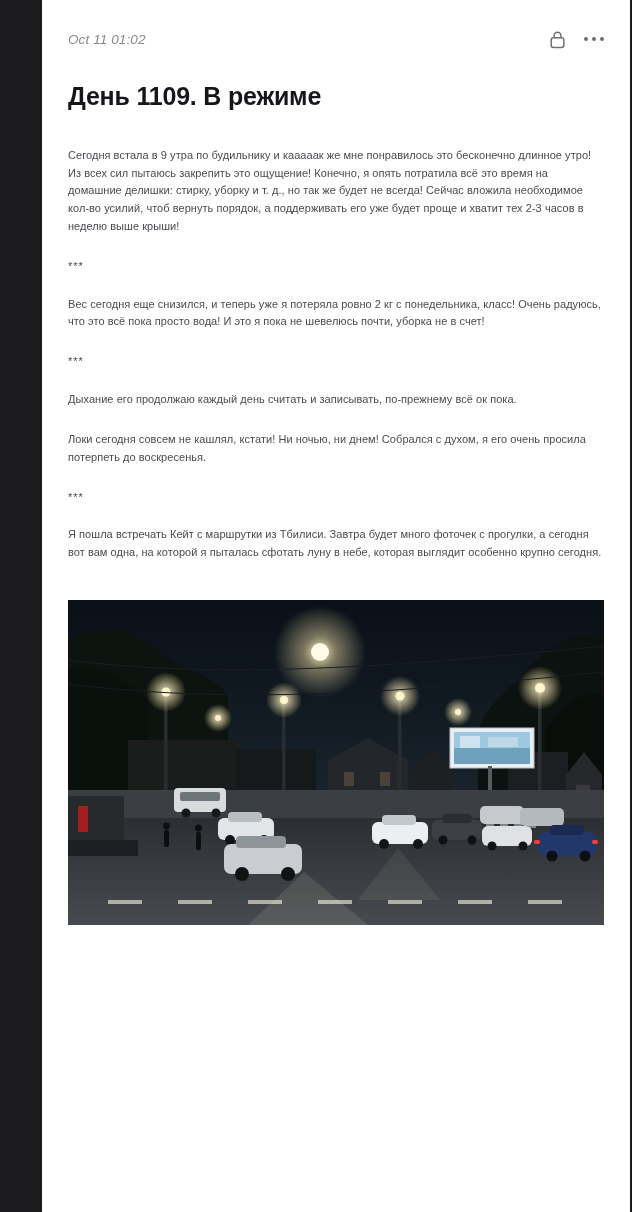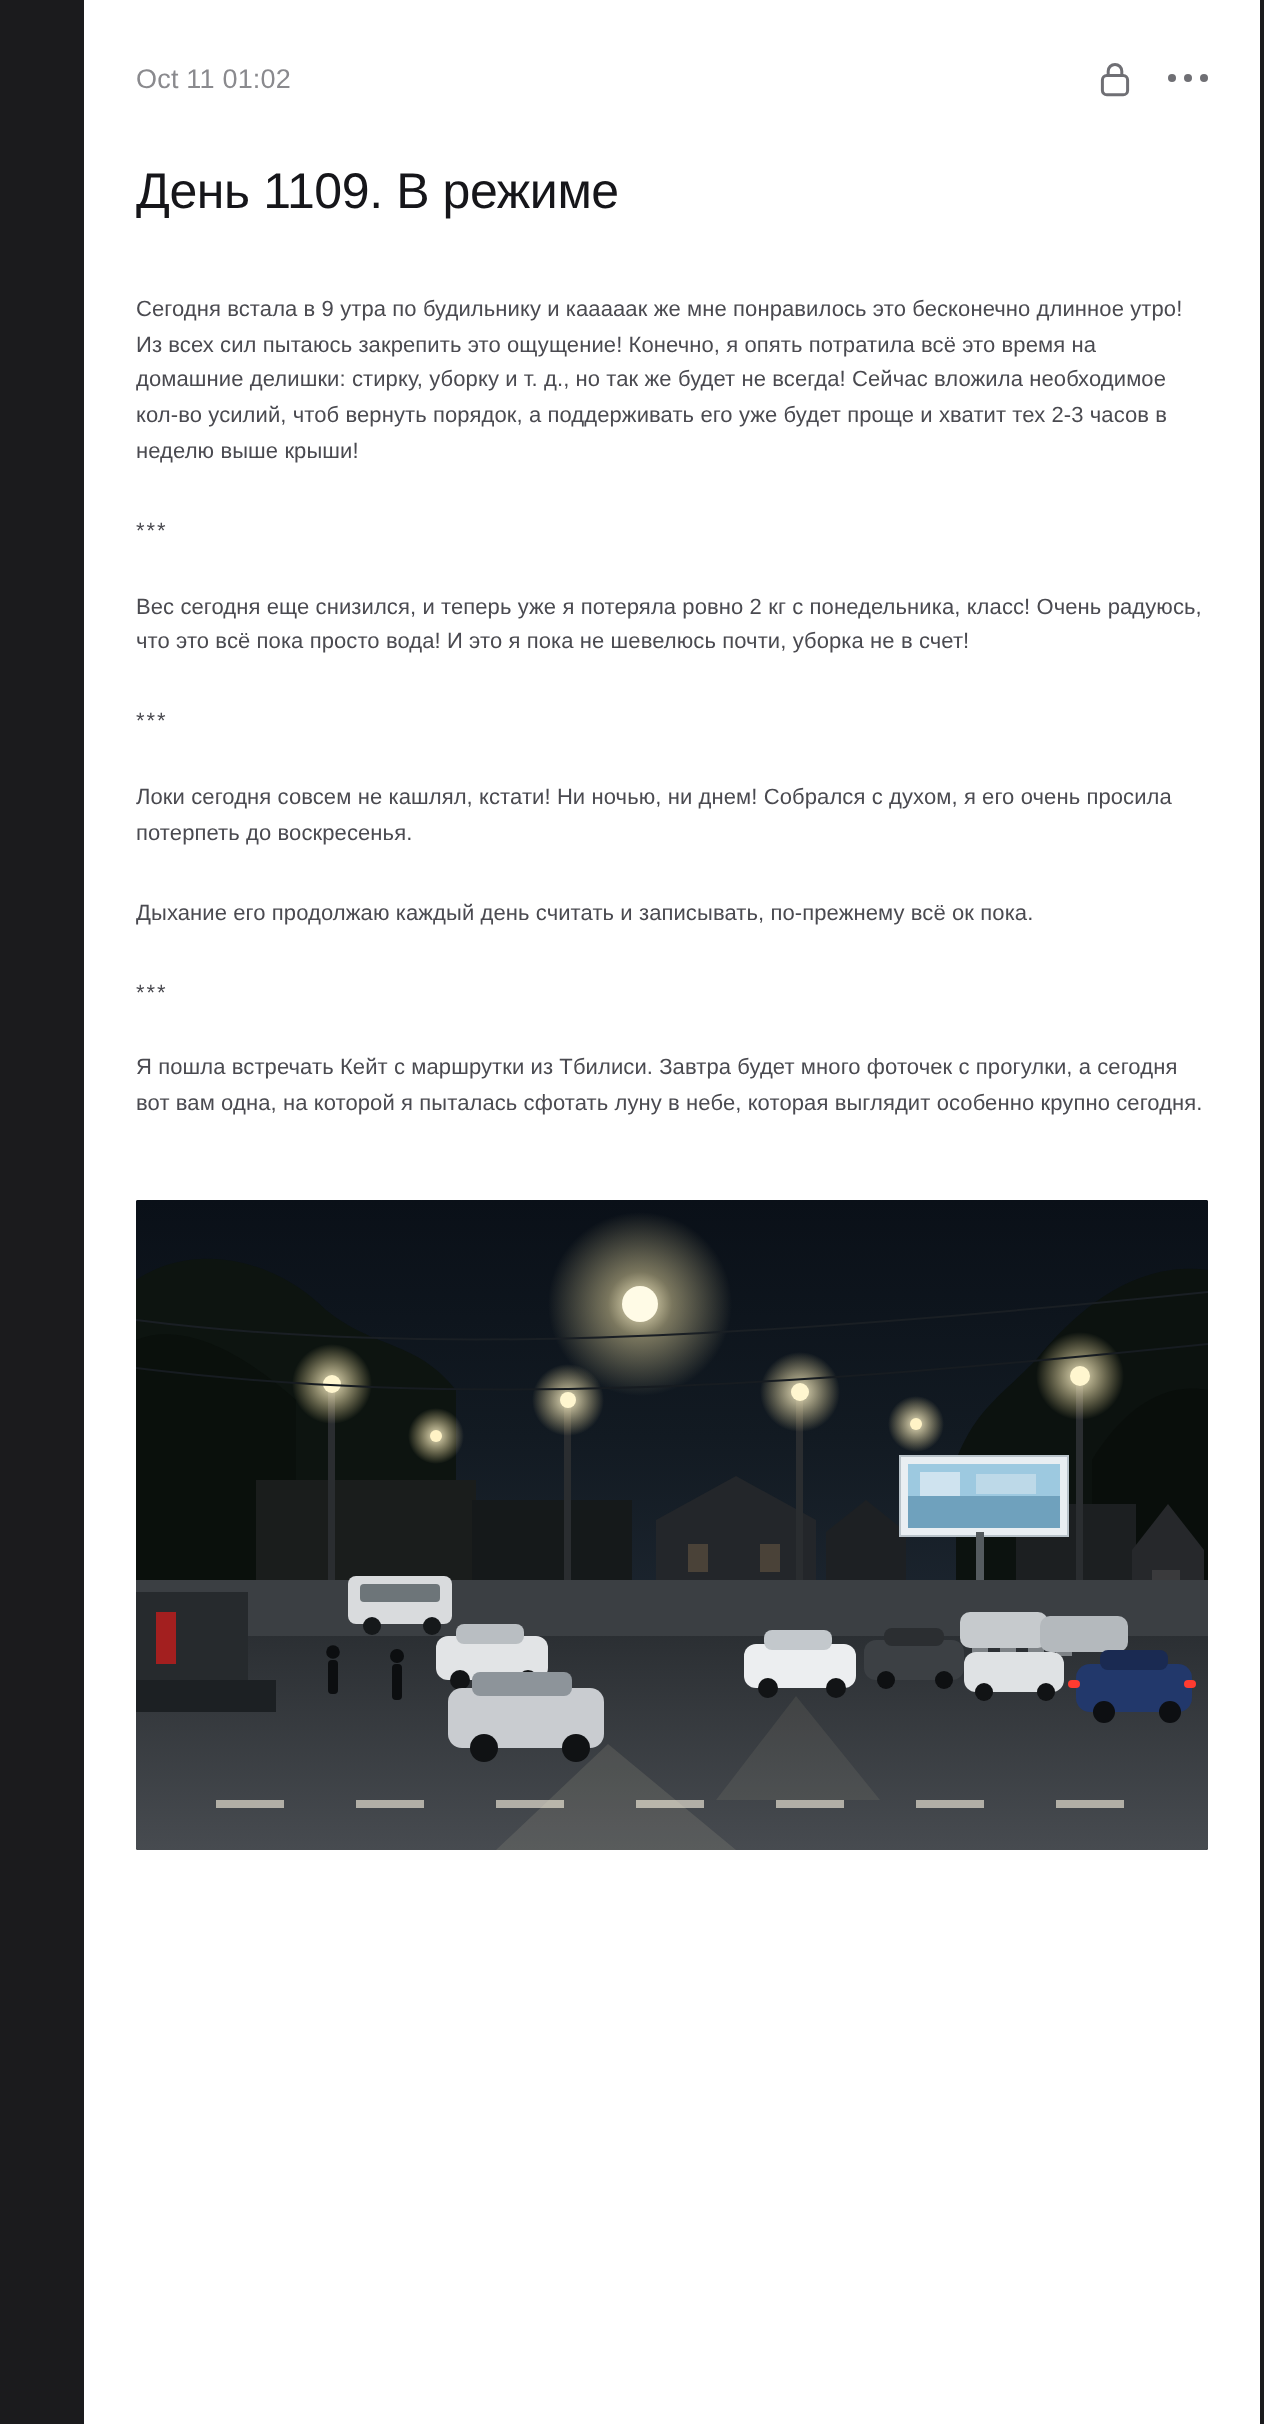--- a/index.html
+++ b/index.html
@@ -29,20 +29,21 @@
     display: flex;
     align-items: center;
     justify-content: space-between;
     padding: 22px 26px 0 26px;
     height: 56px;
   }
   .post-date {
     font-size: 13.5px;
     color: #8a8a8e;
     letter-spacing: 0.1px;
+    font-style: italic;
   }
   .header-icons {
     display: flex;
     align-items: center;
     gap: 18px;
   }
   .icon-btn {
     display: inline-flex;
     align-items: center;
     justify-content: center;
@@ -60,21 +61,21 @@
   }
   .dots span {
     width: 4.5px;
     height: 4.5px;
     border-radius: 50%;
     background: #6f6f74;
     display: block;
   }
   .post-title {
     font-size: 25px;
-    font-weight: normal;
+    font-weight: bold;
     color: #16161a;
     padding: 8px 26px 0 26px;
     line-height: 1.25;
     letter-spacing: -0.2px;
   }
   .post-body {
     padding: 18px 26px 0 26px;
     flex: 0 0 auto;
   }
   .post-body p {
@@ -127,22 +128,22 @@
     </div>
   </div>
 
   <h1 class="post-title">День 1109. В режиме</h1>
 
   <div class="post-body">
     <p>Сегодня встала в 9 утра по будильнику и кааааак же мне понравилось это бесконечно длинное утро! Из всех сил пытаюсь закрепить это ощущение! Конечно, я опять потратила всё это время на домашние делишки: стирку, уборку и т. д., но так же будет не всегда! Сейчас вложила необходимое кол-во усилий, чтоб вернуть порядок, а поддерживать его уже будет проще и хватит тех 2-3 часов в неделю выше крыши!</p>
     <p class="sep">***</p>
     <p>Вес сегодня еще снизился, и теперь уже я потеряла ровно 2 кг с понедельника, класс! Очень радуюсь, что это всё пока просто вода! И это я пока не шевелюсь почти, уборка не в счет!</p>
     <p class="sep">***</p>
+    <p>Дыхание его продолжаю каждый день считать и записывать, по-прежнему всё ок пока.</p>
     <p>Локи сегодня совсем не кашлял, кстати! Ни ночью, ни днем! Собрался с духом, я его очень просила потерпеть до воскресенья.</p>
-    <p>Дыхание его продолжаю каждый день считать и записывать, по-прежнему всё ок пока.</p>
     <p class="sep">***</p>
     <p>Я пошла встречать Кейт с маршрутки из Тбилиси. Завтра будет много фоточек с прогулки, а сегодня вот вам одна, на которой я пыталась сфотать луну в небе, которая выглядит особенно крупно сегодня.</p>
   </div>
 
   <div class="post-image-wrap">
     <div class="post-image">
       <svg viewBox="0 0 536 325" preserveAspectRatio="none" xmlns="http://www.w3.org/2000/svg" role="img">
         <defs>
           <linearGradient id="sky" x1="0" y1="0" x2="0" y2="1">
             <stop offset="0%" stop-color="#0a1018"></stop>

